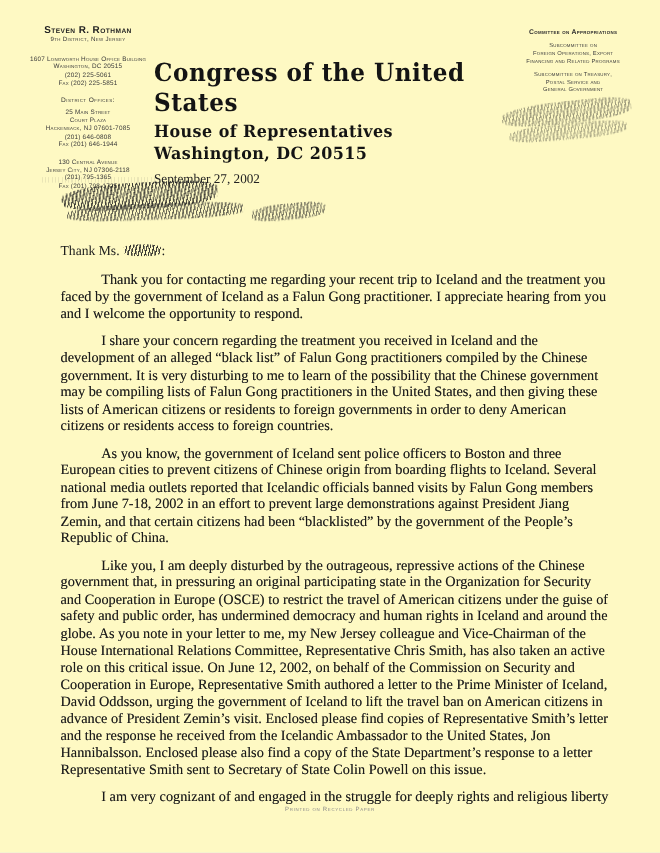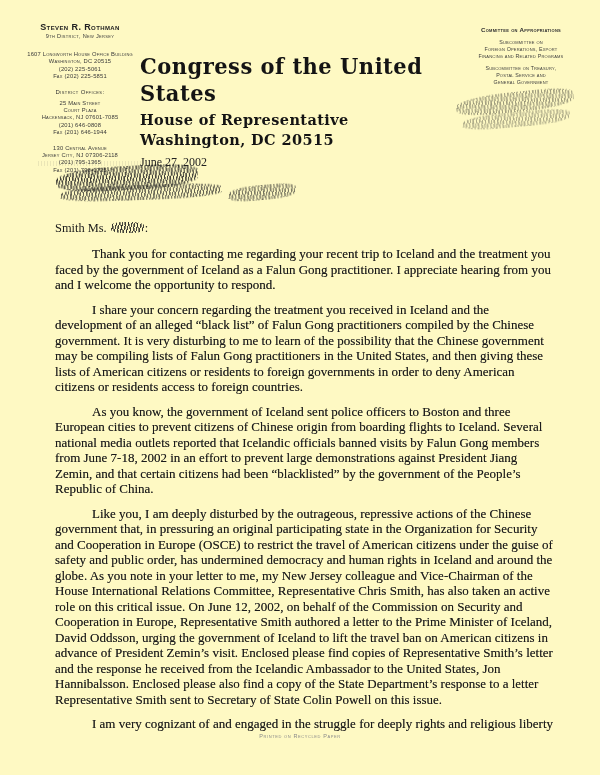--- a/index.html
+++ b/index.html
@@ -171,23 +171,23 @@
       <div class="addr-line">Jersey City, NJ 07306-2118</div>
       <div class="addr-line">(201) 795-1365</div>
       <div class="addr-line">Fax (201) 798-1725</div>
     </div>
   </div>
 
   <div class="faint" style="left:38px; top:161px; width:105px; height:5px;"></div>
 
   <div class="masthead">
     <div class="masthead-line1">Congress of the United States</div>
-    <div class="masthead-line2">House of Representative</div>
+    <div class="masthead-line2">House of Representatives</div>
     <div class="masthead-line3">Washington, DC 20515</div>
-    <div class="date-line">June 27, 2002</div>
+    <div class="date-line">September 27, 2002</div>
   </div>
 
   <div class="committees">
     <div class="committee-name">Committee on Appropriations</div>
     <div class="sub-group">
       <div class="sub-line">Subcommittee on</div>
       <div class="sub-line">Foreign Operations, Export</div>
       <div class="sub-line">Financing and Related Programs</div>
     </div>
     <div class="sub-group">
@@ -200,21 +200,21 @@
   <div class="scribble" style="left:456px; top:92px; width:118px; height:20px; transform:rotate(-6deg); opacity:0.5;"></div>
   <div class="scribble" style="left:462px; top:112px; width:108px; height:15px; transform:rotate(-5deg); opacity:0.42;"></div>
 
   <div>
     <div class="scribble" style="left:56px; top:166px; width:142px; height:24px; transform:rotate(-3deg);"></div>
     <div class="scribble" style="left:60px; top:185px; width:162px; height:15px; transform:rotate(-2deg); opacity:0.8;"></div>
     <div class="scribble" style="left:228px; top:185px; width:68px; height:15px; transform:rotate(-5deg); opacity:0.7;"></div>
   </div>
 
   <div class="salutation">
-    <span>Smith Ms. </span><span class="scribble inline"></span><span>:</span>
+    <span>Thank Ms. </span><span class="scribble inline"></span><span>:</span>
   </div>
 
   <main class="letter-body">
     <p>Thank you for contacting me regarding your recent trip to Iceland and the treatment you faced by the government of Iceland as a Falun Gong practitioner.  I appreciate hearing from you and I welcome the opportunity to respond.</p>
     <p>I share your concern regarding the treatment you received in Iceland and the development of an alleged “black list” of Falun Gong practitioners compiled by the Chinese government.  It is very disturbing to me to learn of the possibility that the Chinese government may be compiling lists of Falun Gong practitioners in the United States, and then giving these lists of American citizens or residents to foreign governments in order to deny American citizens or residents access to foreign countries.</p>
     <p>As you know, the government of Iceland sent police officers to Boston and three European cities to prevent citizens of Chinese origin from boarding flights to Iceland.  Several national media outlets reported that Icelandic officials banned visits by Falun Gong members from June 7-18, 2002 in an effort to prevent large demonstrations against President Jiang Zemin, and that certain citizens had been “blacklisted” by the government of the People’s Republic of China.</p>
     <p>Like you, I am deeply disturbed by the outrageous, repressive actions of the Chinese government that, in pressuring an original participating state in the Organization for Security and Cooperation in Europe (OSCE) to restrict the travel of American citizens under the guise of safety and public order, has undermined democracy and human rights in Iceland and around the globe.  As you note in your letter to me, my New Jersey colleague and Vice-Chairman of the House International Relations Committee, Representative Chris Smith, has also taken an active role on this critical issue.  On June 12, 2002, on behalf of the Commission on Security and Cooperation in Europe, Representative Smith authored a letter to the Prime Minister of Iceland, David Oddsson, urging the government of Iceland to lift the travel ban on American citizens in advance of President Zemin’s visit.  Enclosed please find copies of Representative Smith’s letter and the response he received from the Icelandic Ambassador to the United States, Jon Hannibalsson.  Enclosed please also find a copy of the State Department’s response to a letter Representative Smith sent to Secretary of State Colin Powell on this issue.</p>
     <p>I am very cognizant  of and engaged in the struggle for deeply rights and religious liberty</p>
   </main>
 

